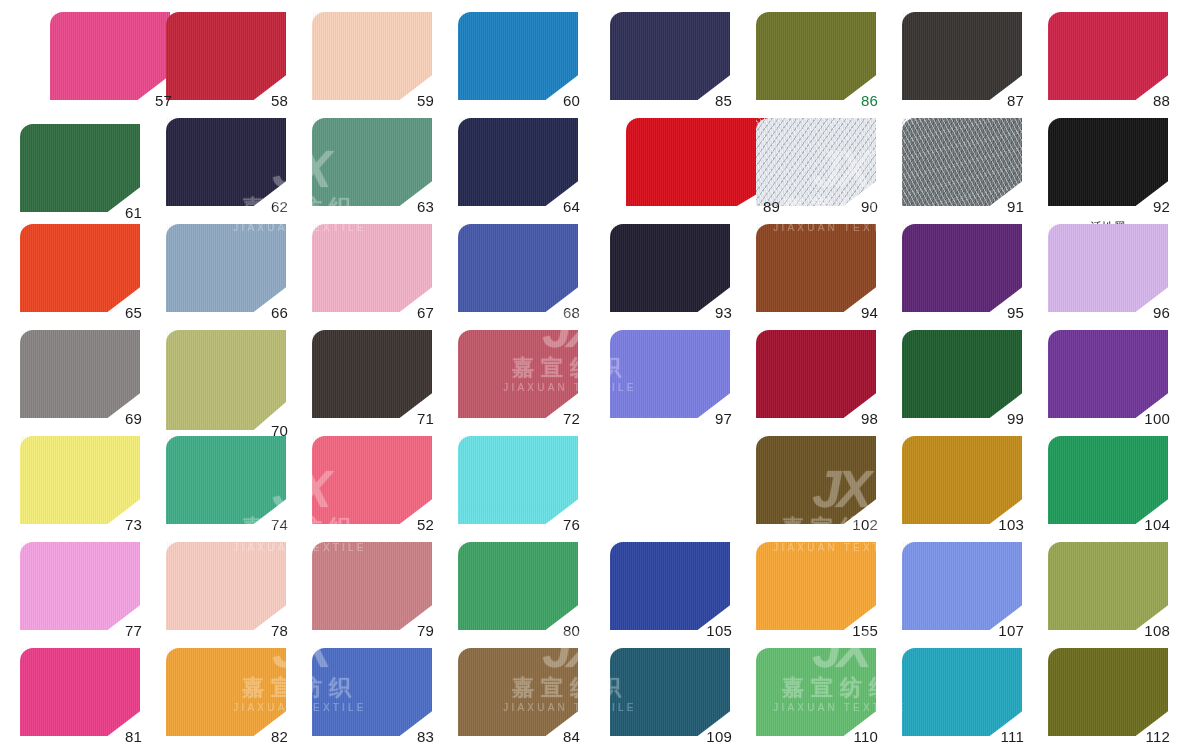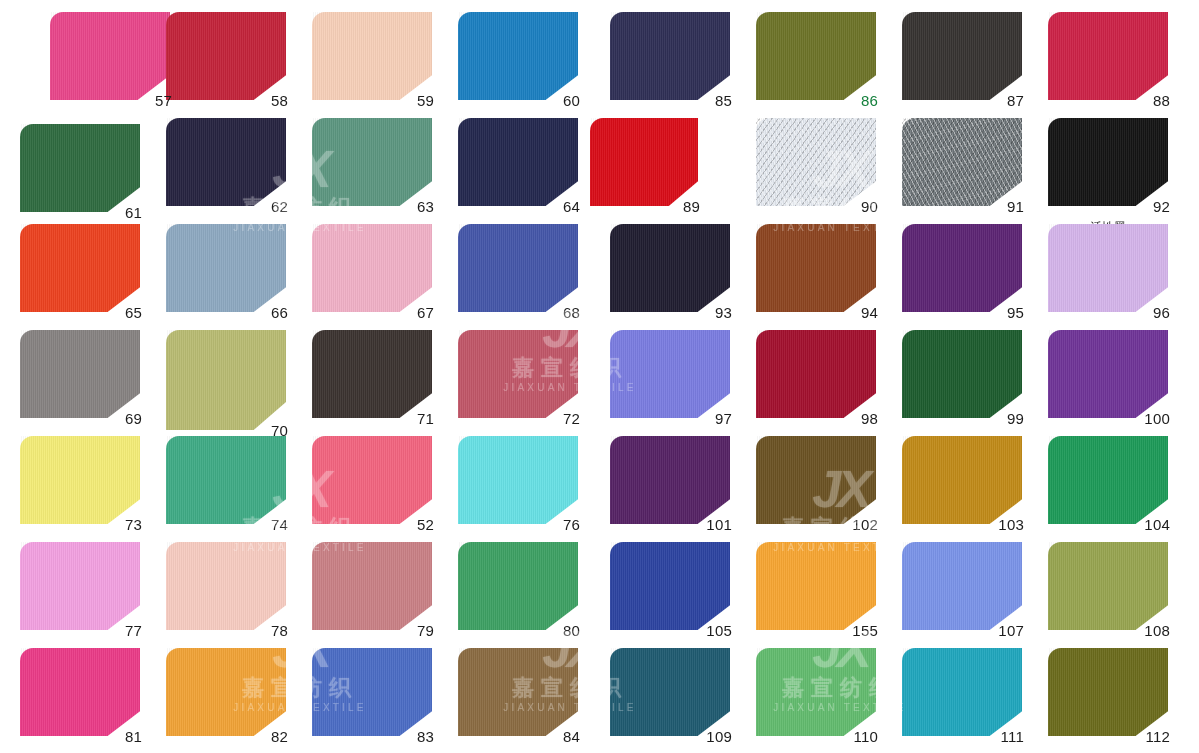--- a/index.html
+++ b/index.html
@@ -182,21 +182,21 @@
         <div class="num" style="color: rgb(29, 29, 29);">62</div>
       </div>
       <div class="cell" style="left: 312px; top: 118px; width: 120px; height: 88px;">
         <div class="swatch" style="background: rgb(92, 150, 128);"></div>
         <div class="num" style="color: rgb(29, 29, 29);">63</div>
       </div>
       <div class="cell" style="left: 458px; top: 118px; width: 120px; height: 88px;">
         <div class="swatch" style="background: rgb(35, 39, 78);"></div>
         <div class="num" style="color: rgb(29, 29, 29);">64</div>
       </div>
-      <div class="cell" style="left: 590px; top: 118px; width: 108px; height: 88px;">
+      <div class="cell" style="left: 626px; top: 118px; width: 120px; height: 88px; padding-left: 32px;">
         <div class="swatch" style="background: rgb(216, 12, 24);"></div>
         <div class="num" style="color: rgb(29, 29, 29);">89</div>
       </div>
       <div class="cell" style="left: 756px; top: 118px; width: 120px; height: 88px;">
         <div class="swatch heather" style="background: rgb(227, 232, 239);"></div>
         <div class="num" style="color: rgb(29, 29, 29);">90</div>
       </div>
       <div class="cell" style="left: 902px; top: 118px; width: 120px; height: 88px;">
         <div class="swatch heather" style="background: rgb(109, 116, 120);"></div>
         <div class="num" style="color: rgb(29, 29, 29);">91</div>
@@ -279,24 +279,20 @@
         <div class="num" style="color: rgb(29, 29, 29);">74</div>
       </div>
       <div class="cell" style="left: 312px; top: 436px; width: 120px; height: 88px;">
         <div class="swatch" style="background: rgb(242, 100, 127);"></div>
         <div class="num" style="color: rgb(29, 29, 29);">52</div>
       </div>
       <div class="cell" style="left: 458px; top: 436px; width: 120px; height: 88px;">
         <div class="swatch" style="background: rgb(103, 224, 228);"></div>
         <div class="num" style="color: rgb(29, 29, 29);">76</div>
       </div>
-      <div class="cell" style="left: 610px; top: 436px; width: 120px; height: 88px;">
-        <div class="swatch" style="background: rgb(85, 34, 100);"></div>
-        <div class="num" style="color: rgb(29, 29, 29);">101</div>
-      </div>
       <div class="cell" style="left: 756px; top: 436px; width: 120px; height: 88px;">
         <div class="swatch" style="background: rgb(107, 82, 35);"></div>
         <div class="num" style="color: rgb(29, 29, 29);">102</div>
       </div>
       <div class="cell" style="left: 902px; top: 436px; width: 120px; height: 88px;">
         <div class="swatch" style="background: rgb(192, 138, 24);"></div>
         <div class="num" style="color: rgb(29, 29, 29);">103</div>
       </div>
       <div class="cell" style="left: 1048px; top: 436px; width: 120px; height: 88px;">
         <div class="swatch" style="background: rgb(29, 154, 88);"></div>

